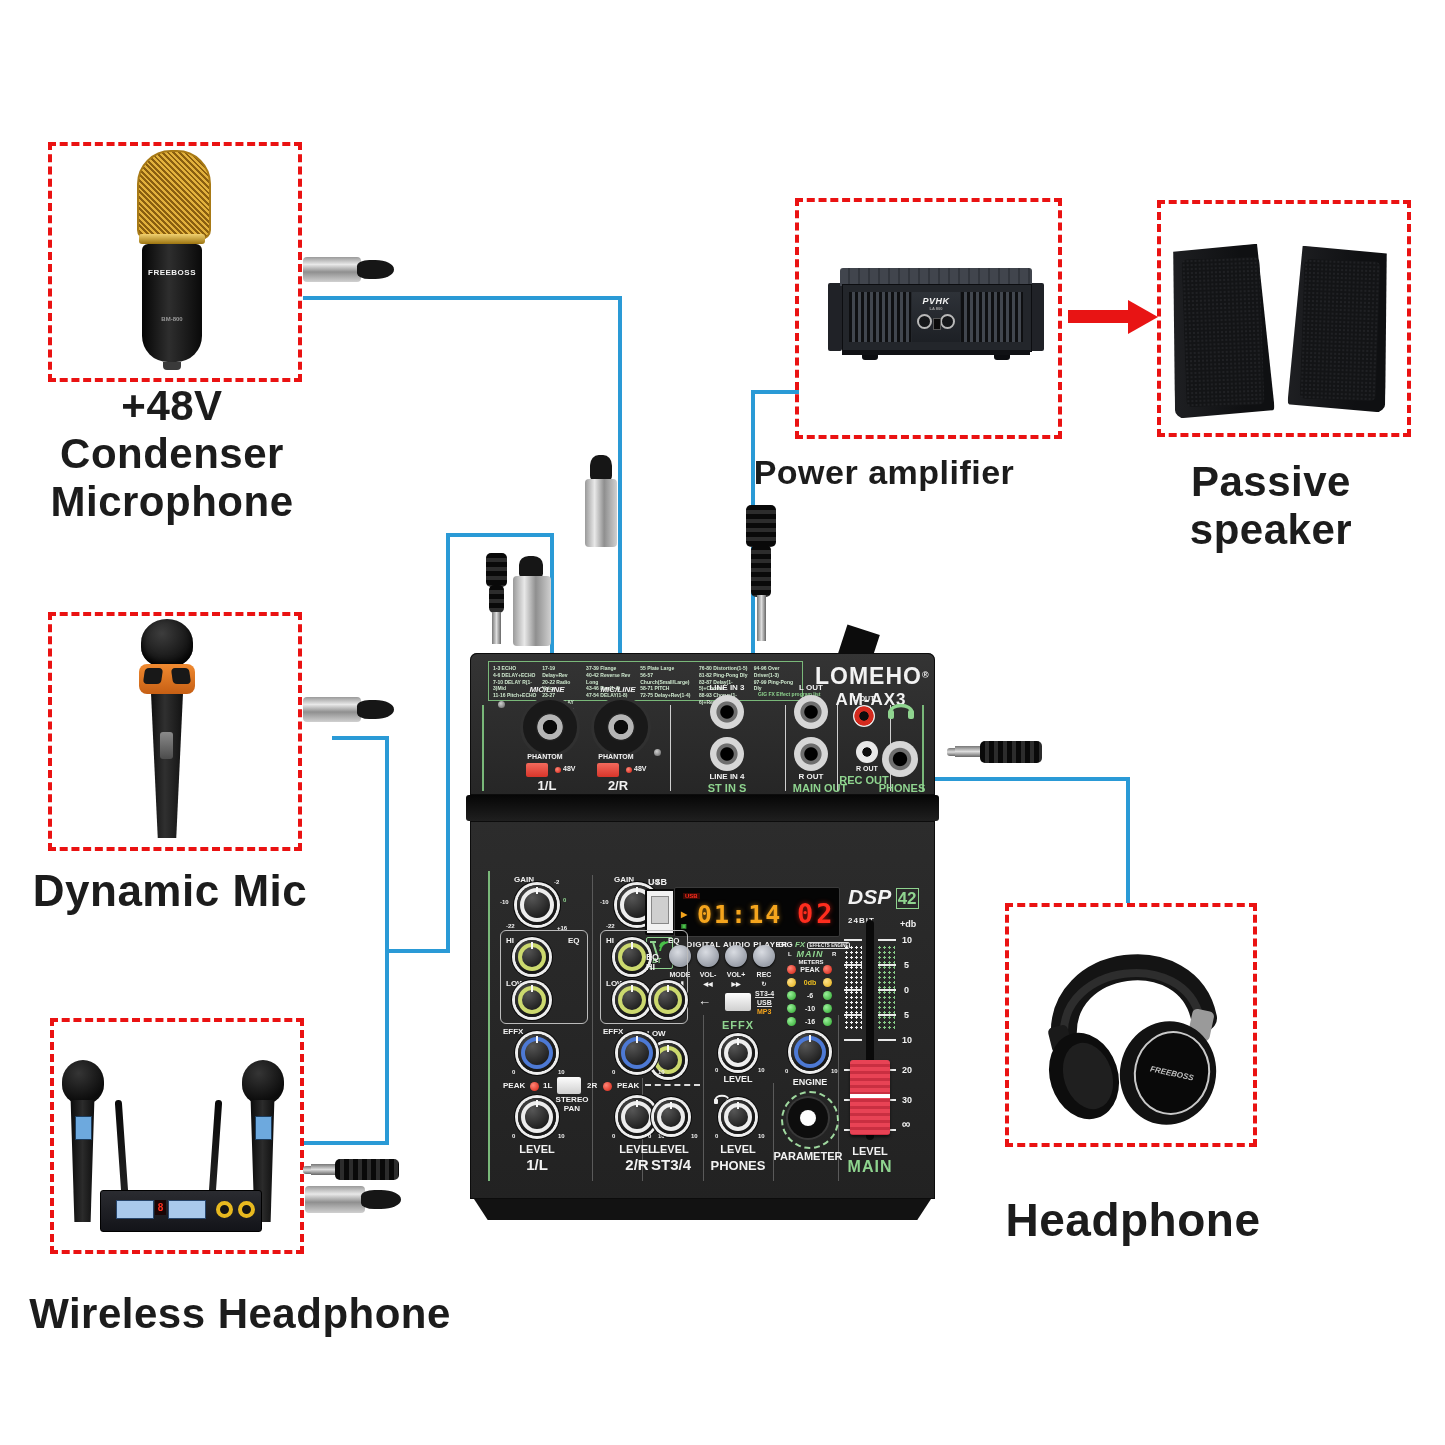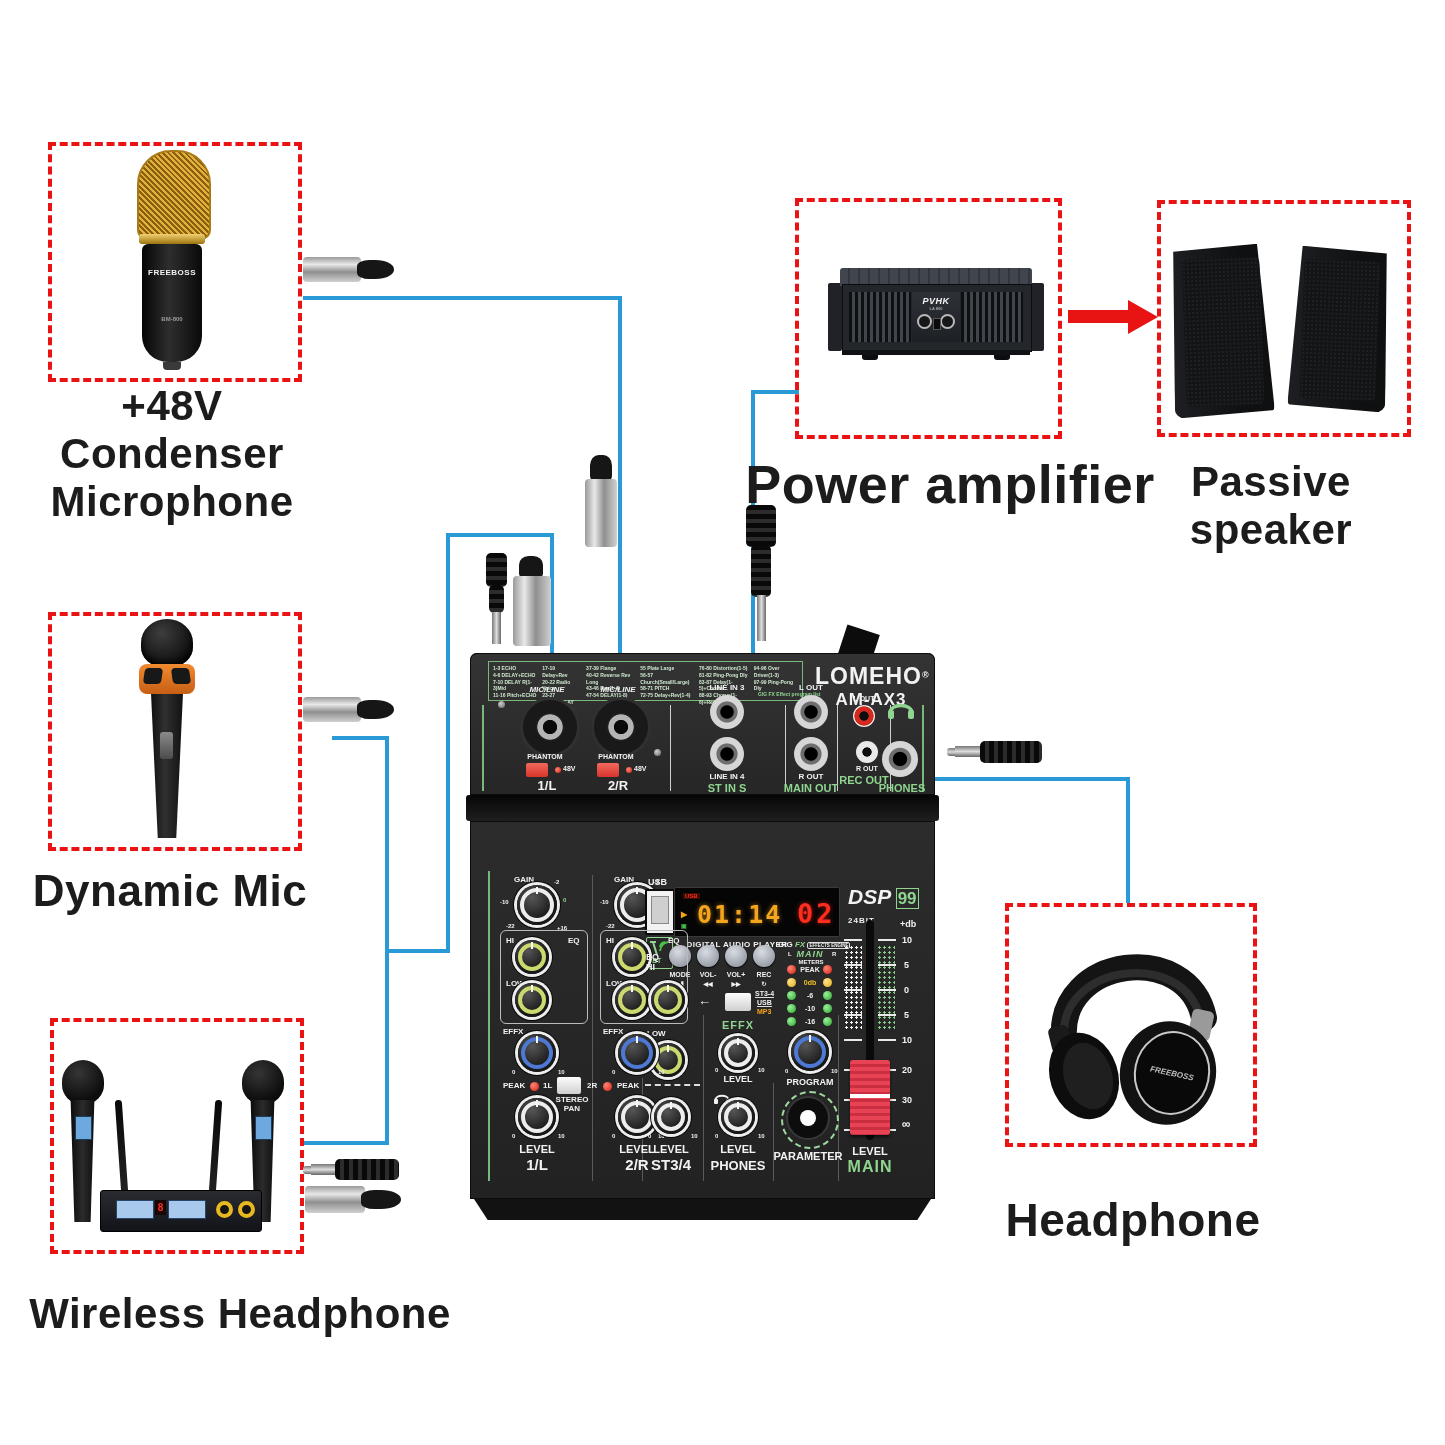--- a/index.html
+++ b/index.html
@@ -118,21 +118,21 @@
 <div class="dbox" style="left:50px;top:1018px;width:246px;height:228px"></div>
 <div class="dbox" style="left:795px;top:198px;width:259px;height:233px"></div>
 <div class="dbox" style="left:1157px;top:200px;width:246px;height:229px"></div>
 <div class="dbox" style="left:1005px;top:903px;width:244px;height:236px"></div>
 
 <div class="cap ctr pre" style="left:172px;top:382px;font-size:42px;line-height:48px">+48V
 Condenser
 Microphone</div>
 <div class="cap ctr" style="left:170px;top:866px;font-size:44px">Dynamic Mic</div>
 <div class="cap ctr" style="left:240px;top:1290px;font-size:42px">Wireless Headphone</div>
-<div class="cap ctr" style="left:950px;top:453px;font-size:54px">Power amplifier</div>
+<div class="cap ctr" style="left:884px;top:453px;font-size:34px">Power amplifier</div>
 <div class="cap ctr" style="left:1271px;top:458px;font-size:42px">Passive speaker</div>
 <div class="cap ctr" style="left:1133px;top:1193px;font-size:46px">Headphone</div>
 
 <div>
   <div class="abs micmesh" style="left:137px;top:150px;width:70px;height:86px;border-radius:34px 34px 10px 10px;border:2px solid #a87a16"></div>
   <div class="abs" style="left:139px;top:234px;width:66px;height:10px;background:linear-gradient(180deg,#f0d070,#9c7410);border-radius:3px"></div>
   <div class="abs" style="left:142px;top:244px;width:60px;height:118px;background:linear-gradient(90deg,#050505,#2e2e2e 45%,#090909);border-radius:6px 6px 26px 26px"></div>
   <div class="lb ctr" style="left:172px;top:268px;font-size:8px;letter-spacing:.5px">FREEBOSS</div>
   <div class="lb ctr" style="left:172px;top:316px;font-size:6px;color:#9a9a9a">BM-800</div>
   <div class="abs" style="left:163px;top:362px;width:18px;height:8px;background:#3a3a3a;border-radius:0 0 4px 4px"></div>
@@ -325,21 +325,21 @@
   <div class="lb f8 ctr" style="left:257px;top:30px">LINE IN 3</div>
   <div class="tjack" style="left:240px;top:42px;width:34px;height:34px"></div>
   <div class="tjack" style="left:240px;top:84px;width:34px;height:34px"></div>
   <div class="lb f8 ctr" style="left:257px;top:119px">LINE IN 4</div>
   <div class="lb f11 ctr g" style="left:257px;top:129px">ST IN S</div>
 
   <div class="lb f8 ctr" style="left:341px;top:30px">L OUT</div>
   <div class="tjack" style="left:324px;top:42px;width:34px;height:34px"></div>
   <div class="tjack" style="left:324px;top:84px;width:34px;height:34px"></div>
   <div class="lb f8 ctr" style="left:341px;top:119px">R OUT</div>
-  <div class="lb f11 ctr g" style="left:341px;top:129px">MAIN OUT</div>
+  <div class="lb f11 ctr g" style="left:350px;top:129px">MAIN OUT</div>
 
   <div class="lb f7 ctr" style="left:394px;top:42px">L OUT</div>
   <div class="rca" style="left:383px;top:52px;width:22px;height:22px;--c:#d42a1e"></div>
   <div class="rca" style="left:386px;top:88px;width:22px;height:22px;--c:#e9e9e9"></div>
   <div class="lb f7 ctr" style="left:397px;top:112px">R OUT</div>
   <div class="lb f11 ctr g" style="left:394px;top:121px">REC OUT</div>
 
   <div class="abs" style="left:416px;top:44px">
     <svg width="30" height="24" viewBox="0 0 30 24">
       <path d="M4 16 C4 6, 26 6, 26 16" fill="none" stroke="#8fd48f" stroke-width="3.5"></path>
@@ -381,21 +381,21 @@
   </div>
   <div class="abs" style="left:204px;top:234px;width:164px;height:48px;background:#050505;border:1px solid #3a3a3a;border-radius:2px">
     <span class="lb f6 rd" style="left:8px;top:5px;background:#3a0a05;padding:0 2px">USB</span>
     <span class="lb f8 or" style="left:6px;top:22px">▶</span>
     <span class="lb f6" style="left:6px;top:34px;color:#49c049">▣</span>
     <span class="lb or" style="left:22px;top:12px;font-family:'DejaVu Sans Mono',monospace;font-size:25px;letter-spacing:2px;text-shadow:0 0 5px rgba(245,165,29,.6)">01:14</span>
     <span class="lb rd" style="left:122px;top:10px;font-family:'DejaVu Sans Mono',monospace;font-size:27px;letter-spacing:3px;text-shadow:0 0 5px rgba(255,37,23,.6)">02</span>
   </div>
   <div class="lb" style="left:378px;top:232px;width:80px">
     <span style="font-size:21px;font-weight:900;font-style:italic">DSP</span>
-    <span class="g" style="font-size:17px;font-weight:900;border:1px solid #8fd48f;padding:0 1px">99</span><br>
+    <span class="g" style="font-size:17px;font-weight:900;border:1px solid #8fd48f;padding:0 1px">42</span><br>
     <span style="font-size:8px;letter-spacing:1px">24BIT</span>
   </div>
 
   <div class="abs" style="left:176px;top:284px;width:25px;height:30px;border:1px solid #8fd48f;border-radius:2px">
     <svg width="23" height="18" viewBox="0 0 23 18" style="position:absolute;left:0;top:1px">
       <path d="M6 3 L10 16 M3 3 L9 3" stroke="#8fd48f" stroke-width="2" fill="none"></path>
       <path d="M13 8 a6 6 0 0 1 5 -5 M13 12 a10 10 0 0 1 8 -9" stroke="#49c049" stroke-width="2" fill="none"></path>
     </svg>
     <span class="lb f7 g" style="left:5px;top:19px">BT</span>
   </div>
@@ -471,21 +471,21 @@
   <div class="knob fxk" style="left:148px;top:381px;width:38px;height:38px"></div>
   <div class="lb f6" style="left:142px;top:416px">0</div>
   <div class="lb f6" style="left:188px;top:416px">10</div>
   <div class="knob lvk" style="left:251px;top:383px;width:34px;height:34px"></div>
   <div class="lb f6" style="left:245px;top:414px">0</div>
   <div class="lb f6" style="left:288px;top:414px">10</div>
   <div class="lb f9 ctr" style="left:268px;top:421px">LEVEL</div>
   <div class="knob fxk" style="left:321px;top:380px;width:38px;height:38px"></div>
   <div class="lb f6" style="left:315px;top:415px">0</div>
   <div class="lb f6" style="left:361px;top:415px">10</div>
-  <div class="lb f9 ctr" style="left:340px;top:424px">PROGRAM</div>
+  <div class="lb f9 ctr" style="left:340px;top:424px">ENGINE</div>
 
   <div class="lb f8" style="left:33px;top:428px">PEAK</div>
   <div class="led r" style="left:60px;top:429px;width:9px;height:9px"></div>
   <div class="lb f8" style="left:73px;top:428px">1L</div>
   <div class="swwhite" style="left:87px;top:424px;width:24px;height:17px"></div>
   <div class="lb f8" style="left:117px;top:428px">2R</div>
   <div class="led r" style="left:133px;top:429px;width:9px;height:9px"></div>
   <div class="lb f8" style="left:147px;top:428px">PEAK</div>
   <div class="lb f8 ctr pre" style="left:102px;top:443px;line-height:1.1">STEREO
 PAN</div>

